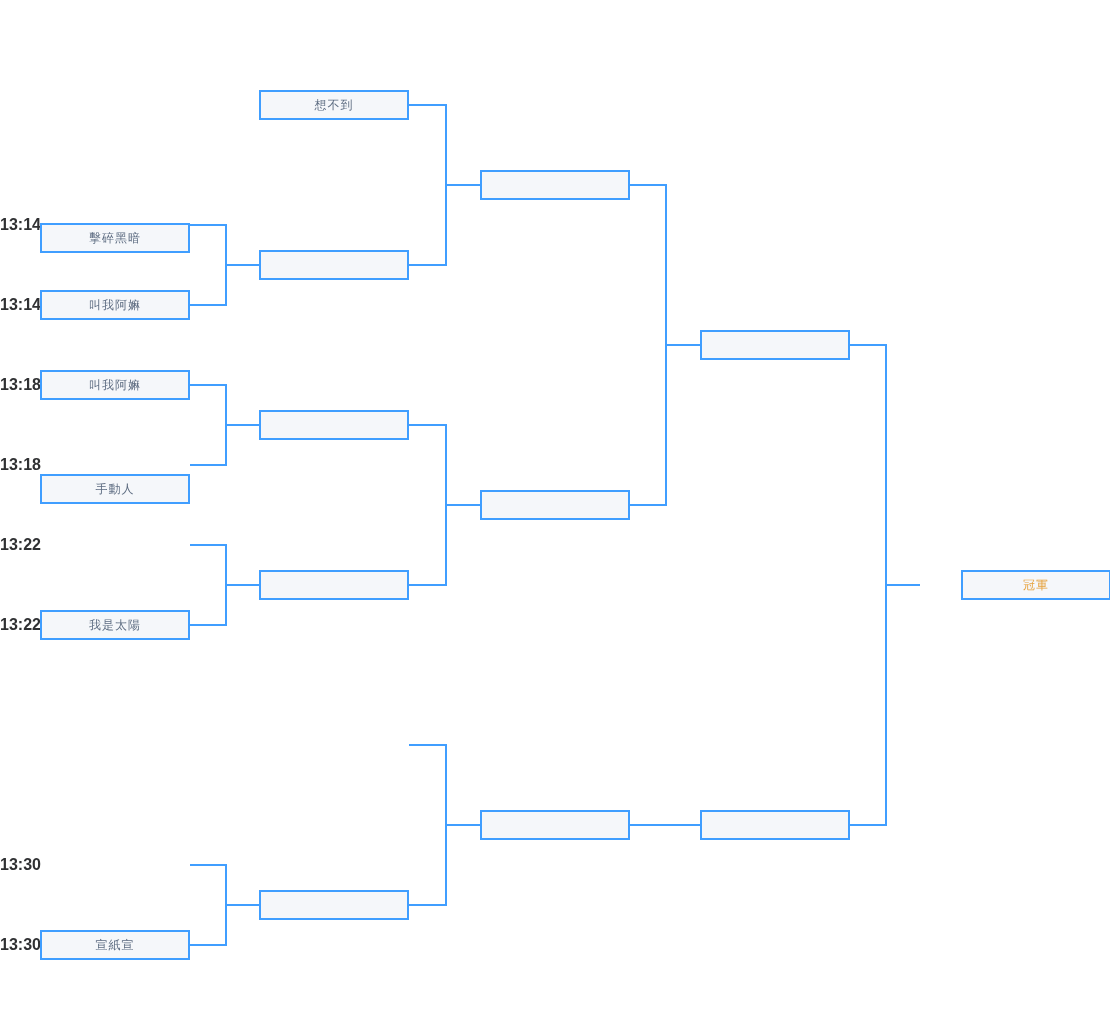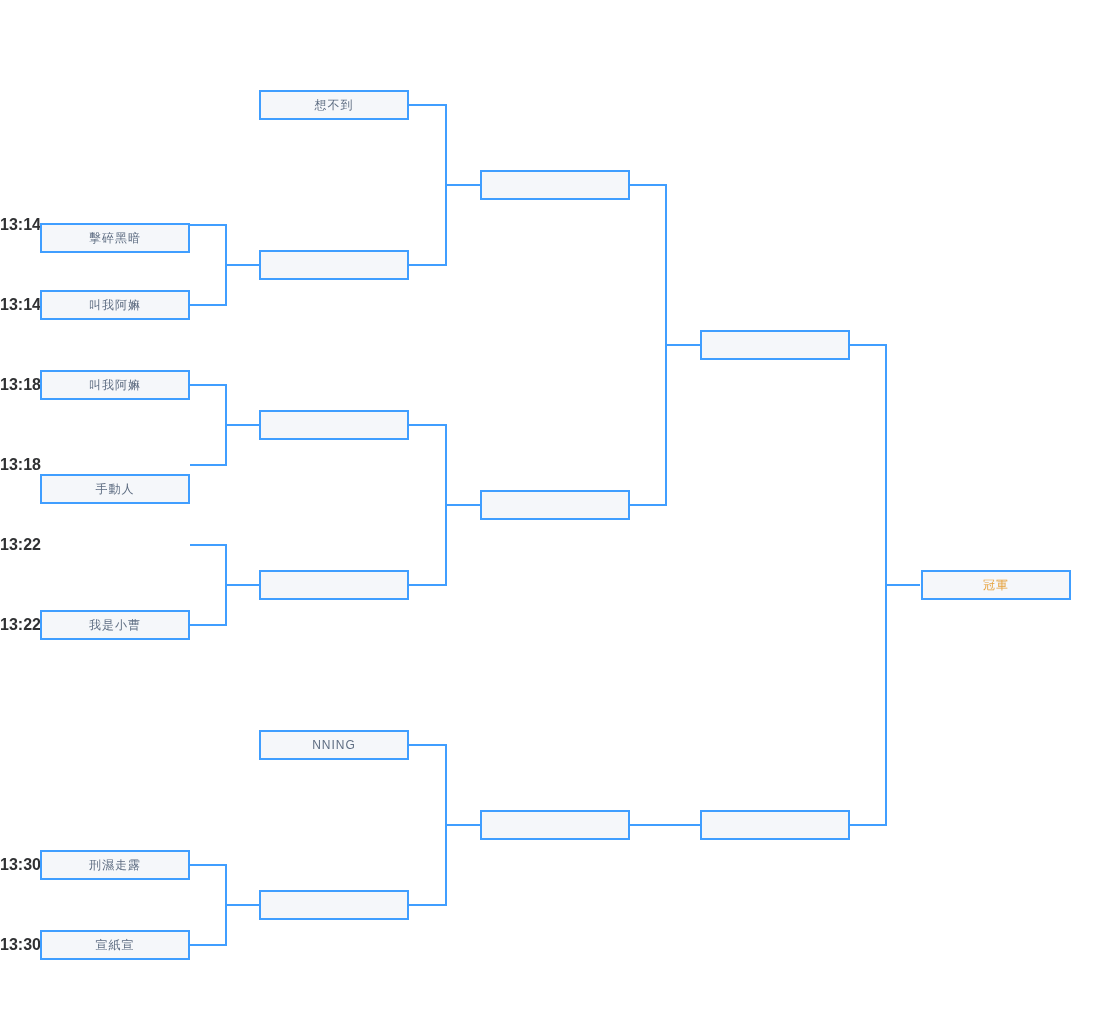--- a/index.html
+++ b/index.html
@@ -32,23 +32,20 @@
   .vl{position:absolute;width:2px;background:var(--connector);}
 </style>
 </head>
 <body>
 
 <div class="canvas">
 
   <div class="box" style="left:259px;top:90px;">
     <span class="label">想不到</span>
   </div>
-  <div class="box" style="left:259px;top:730px;">
-    <span class="label">NNING</span>
-  </div>
 
   <div class="time" style="top:217px;">13:14</div>
   <div class="box" style="left:40px;top:210px;margin-top:13px;">
     <span class="label">擊碎黑暗</span>
   </div>
 
   <div class="time" style="top:297px;">13:14</div>
   <div class="box" style="left:40px;top:290px;">
     <span class="label">叫我阿嫲</span>
   </div>
@@ -60,46 +57,43 @@
 
   <div class="time" style="top:457px;">13:18</div>
   <div class="box" style="left:40px;top:474px;">
     <span class="label">手動人</span>
   </div>
 
   <div class="time" style="top:537px;">13:22</div>
 
   <div class="time" style="top:617px;">13:22</div>
   <div class="box" style="left:40px;top:610px;">
-    <span class="label">我是小曹</span>
+    <span class="label">我是太陽</span>
   </div>
 
   <div class="time" style="top:857px;">13:30</div>
-  <div class="box" style="left:40px;top:850px;">
-    <span class="label">刑濕走露</span>
-  </div>
 
   <div class="time" style="top:937px;">13:30</div>
   <div class="box" style="left:40px;top:930px;">
     <span class="label">宣紙宣</span>
   </div>
 
   <div class="box" style="left:259px;top:250px;"></div>
   <div class="box" style="left:259px;top:410px;"></div>
   <div class="box" style="left:259px;top:570px;"></div>
   <div class="box" style="left:259px;top:890px;"></div>
 
   <div class="box" style="left:480px;top:170px;"></div>
   <div class="box" style="left:480px;top:490px;"></div>
   <div class="box" style="left:480px;top:810px;"></div>
 
   <div class="box" style="left:700px;top:330px;"></div>
   <div class="box" style="left:700px;top:810px;"></div>
 
-  <div class="box" style="left:921px;top:570px;">
+  <div class="box" style="left:961px;top:570px;">
     <span class="label champion">冠軍</span>
   </div>
 
   <div class="hl" style="left:190px;top:224px;width:35px;"></div>
   <div class="hl" style="left:190px;top:304px;width:35px;"></div>
   <div class="vl" style="left:225px;top:224px;height:82px;"></div>
   <div class="hl" style="left:225px;top:264px;width:34px;"></div>
 
   <div class="hl" style="left:190px;top:384px;width:35px;"></div>
   <div class="hl" style="left:190px;top:464px;width:35px;"></div>

